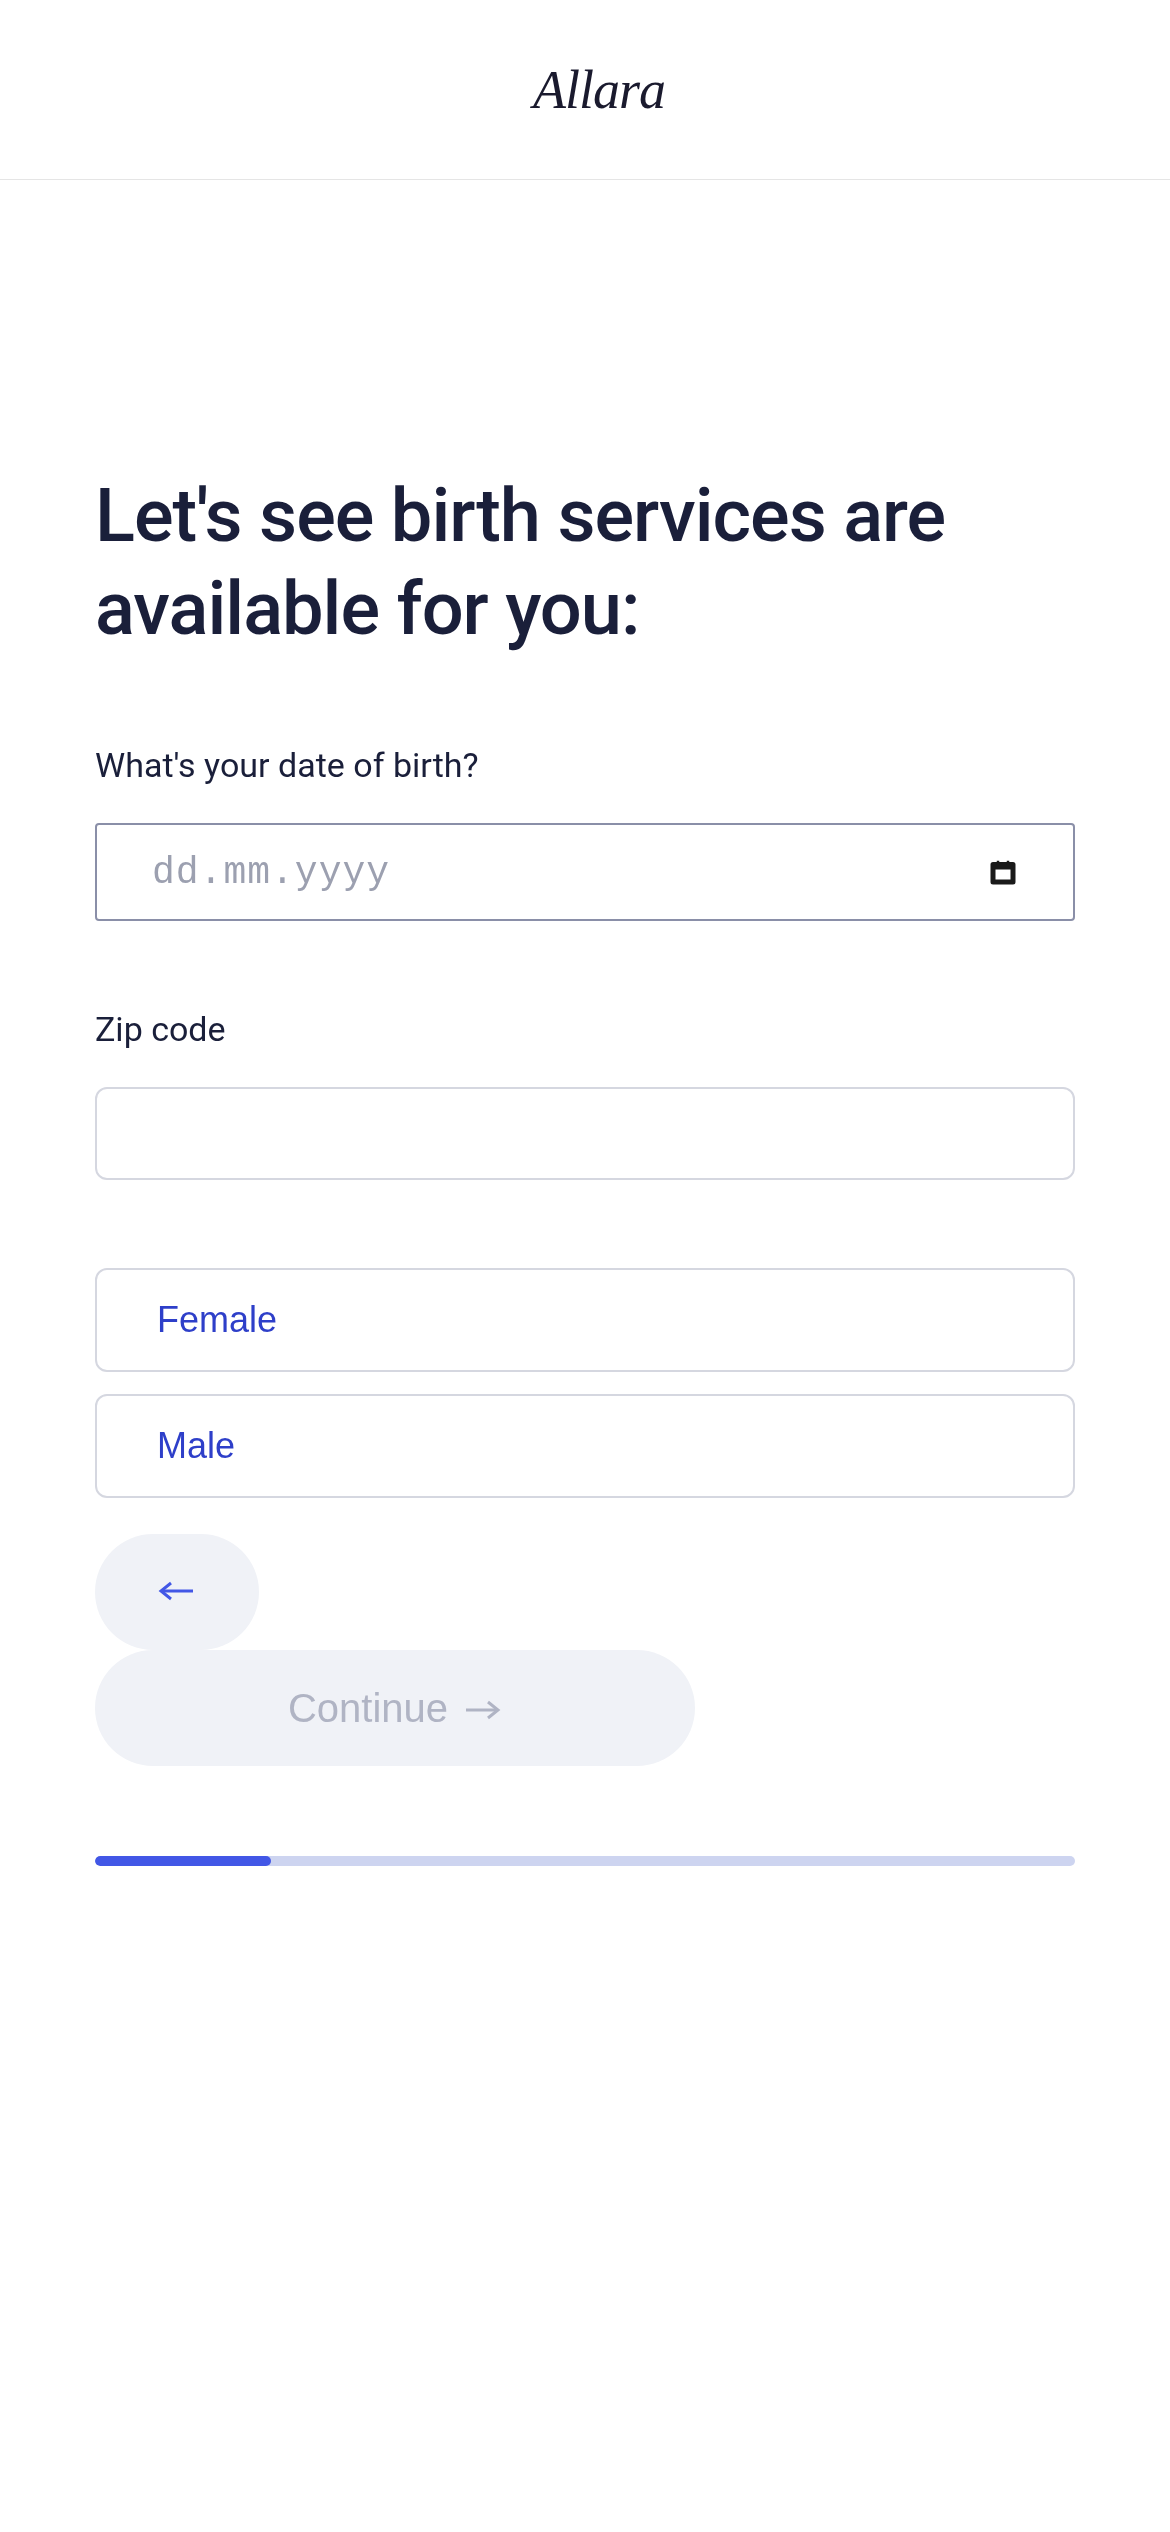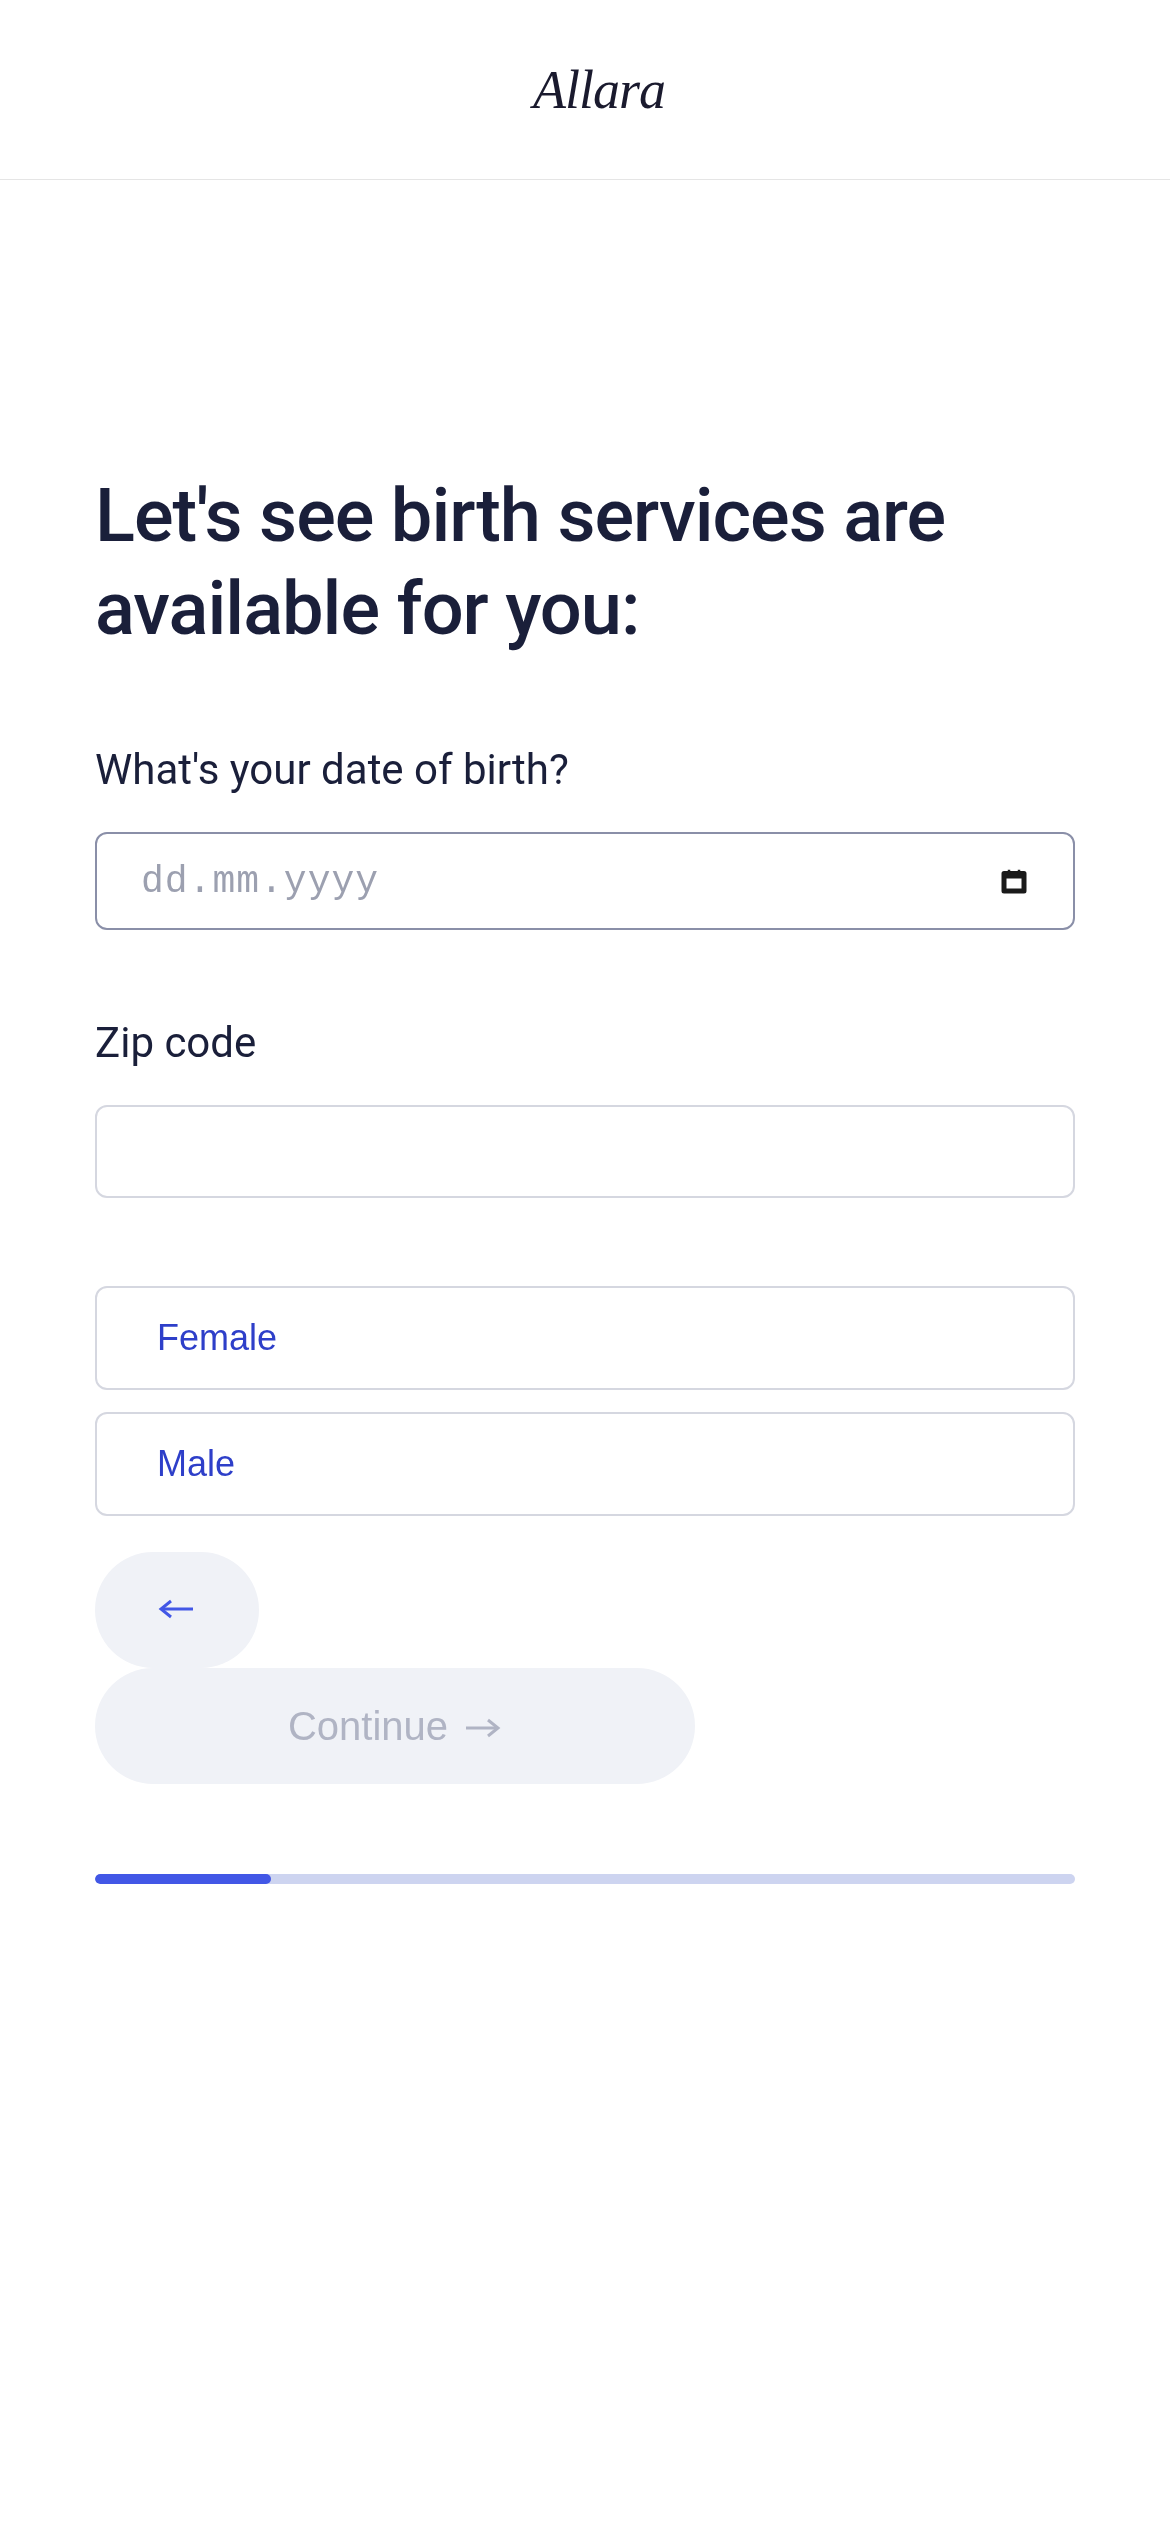--- a/index.html
+++ b/index.html
@@ -34,41 +34,41 @@
     }
     .heading {
       font-size: 74px;
       font-weight: 500;
       color: #1a1f3a;
       line-height: 1.25;
       margin-bottom: 90px;
       letter-spacing: -1px;
     }
     .field-label {
-      font-size: 42px;
+      font-size: 34px;
       font-weight: 400;
       color: #1a1f3a;
       margin-bottom: 38px;
       display: flex;
       align-items: center;
       gap: 18px;
     }
     .input-wrapper {
       position: relative;
       margin-bottom: 88px;
     }
     .input-wrapper.zip {
       margin-bottom: 88px;
     }
     .date-input-box {
       width: 100%;
       height: 98px;
       border: 2px solid #8a8fa8;
-      border-radius: 12px;
-      padding: 0 44px;
+      border-radius: 4px;
+      padding: 0 55px;
       display: flex;
       align-items: center;
       justify-content: space-between;
       cursor: text;
     }
     .date-placeholder {
       font-size: 38px;
       color: #9ca0b0;
       font-family: 'Courier New', monospace;
       letter-spacing: 1px;

